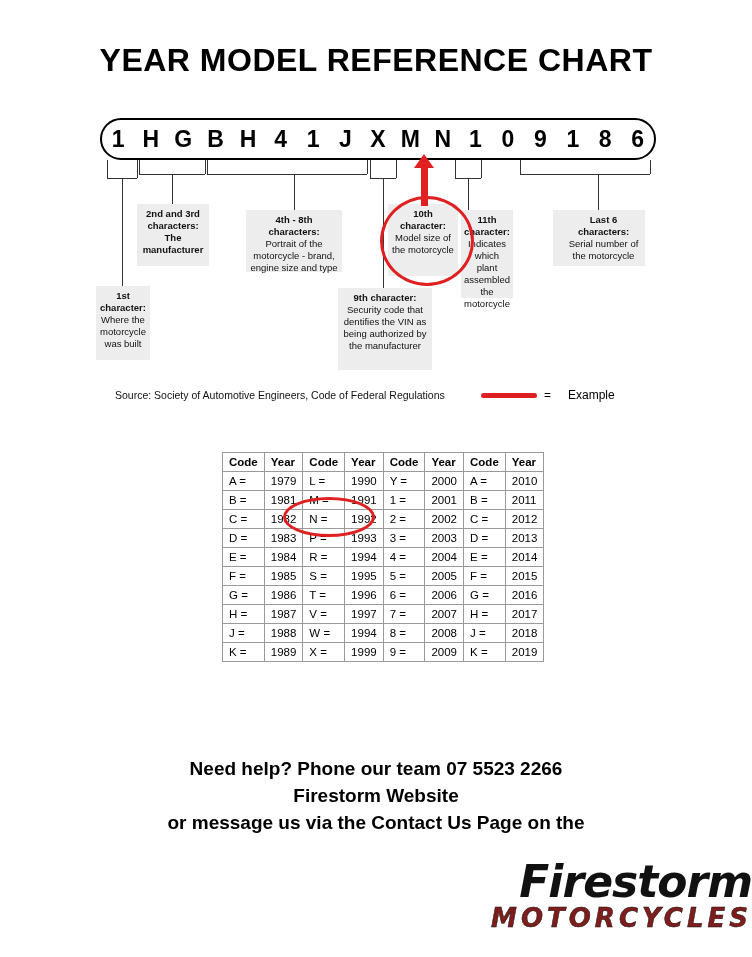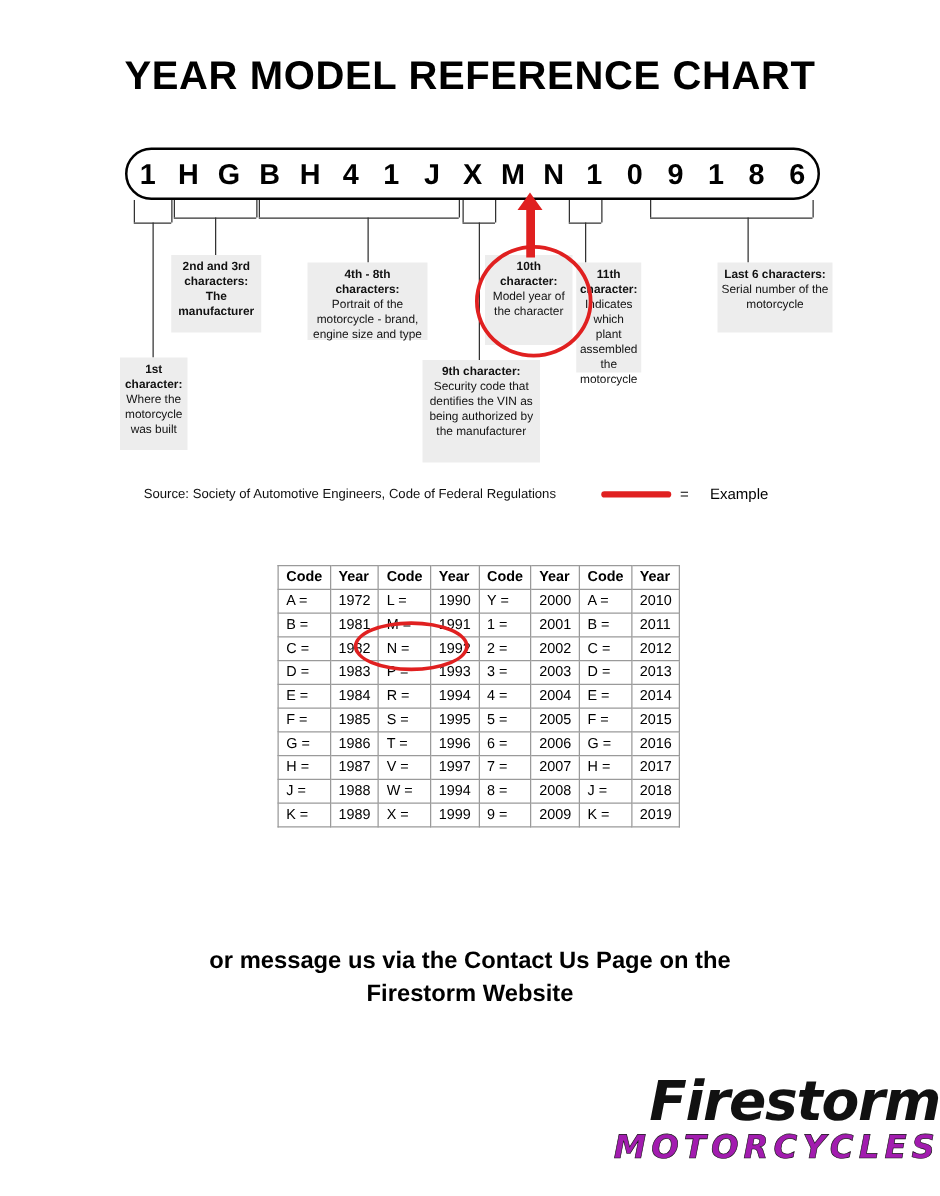--- a/index.html
+++ b/index.html
@@ -165,21 +165,21 @@
     font-style: italic;
     color: #111;
     letter-spacing: -1px;
     line-height: 44px;
   }
   .logo-bottom {
     font-family: "DejaVu Sans", sans-serif;
     font-size: 26px;
     font-weight: bold;
     font-style: italic;
-    color: #a21caf;
+    color: #7f1d1d;
     letter-spacing: 4px;
     line-height: 28px;
     -webkit-text-stroke: 0.5px #111;
   }
 </style>
 </head>
 <body>
 
 <div class="title">YEAR MODEL REFERENCE CHART</div>
 
@@ -248,29 +248,29 @@
   <span>Portrait of the motorcycle - brand, engine size and type</span>
 </div>
 
 <div class="callout" style="top:288px;left:338px;width:94px;height:82px;">
   <b>9th character:</b><br>
   <span>Security code that dentifies the VIN as being authorized by the manufacturer</span>
 </div>
 
 <div class="callout" style="top:204px;left:388px;width:70px;height:72px;">
   <b>10th character:</b><br>
-  <span>Model year of the character</span>
+  <span>Model size of the motorcycle</span>
 </div>
 
 <div class="callout" style="top:210px;left:461px;width:52px;height:88px;">
   <b>11th character:</b><br>
   <span>Indicates which plant assembled the motorcycle</span>
 </div>
 
-<div class="callout" style="top:210px;left:574px;width:92px;height:56px;">
+<div class="callout" style="top:210px;left:553px;width:92px;height:56px;padding-left:12px;">
   <b>Last 6 characters:</b><br>
   <span>Serial number of the motorcycle</span>
 </div>
 
 <div class="red-ellipse" style="top:196px;left:380px;width:88px;height:84px;"></div>
 <div class="red-arrow-shaft" style="top:166px;left:421px;height:40px;"></div>
 <div class="red-arrow-head" style="top:154px;left:414px;"></div>
 
 <div class="source" style="top:389px;left:92px;margin-left:23px;">Source:  Society of Automotive Engineers, Code of Federal Regulations</div>
 <div class="red-dash" style="top:393px;left:481px;width:56px;"></div>
@@ -286,21 +286,21 @@
       <th>Year</th>
       <th>Code</th>
       <th>Year</th>
       <th>Code</th>
       <th>Year</th>
     </tr>
   </thead>
   <tbody>
     <tr>
       <td class="code">A =</td>
-      <td class="year">1972</td>
+      <td class="year">1979</td>
       <td class="code">L =</td>
       <td class="year">1990</td>
       <td class="code">Y =</td>
       <td class="year">2000</td>
       <td class="code">A =</td>
       <td class="year">2010</td>
     </tr>
     <tr>
       <td class="code">B =</td>
       <td class="year">1981</td>
@@ -390,20 +390,21 @@
       <td class="year">2009</td>
       <td class="code">K =</td>
       <td class="year">2019</td>
     </tr>
   </tbody>
 </table>
 
 <div class="red-ellipse" style="top:497px;left:283px;width:86px;height:34px;"></div>
 
 <div class="footer">
+  <div>Need help?  Phone our team 07 5523 2266</div>
+  <div>Firestorm Website</div>
   <div>or message us via the Contact Us Page on the</div>
-  <div>Firestorm Website</div>
 </div>
 
 <div class="logo-wrap">
   <div class="logo-top">Firestorm</div>
   <div class="logo-bottom">MOTORCYCLES</div>
 </div>
 
 </body></html>

